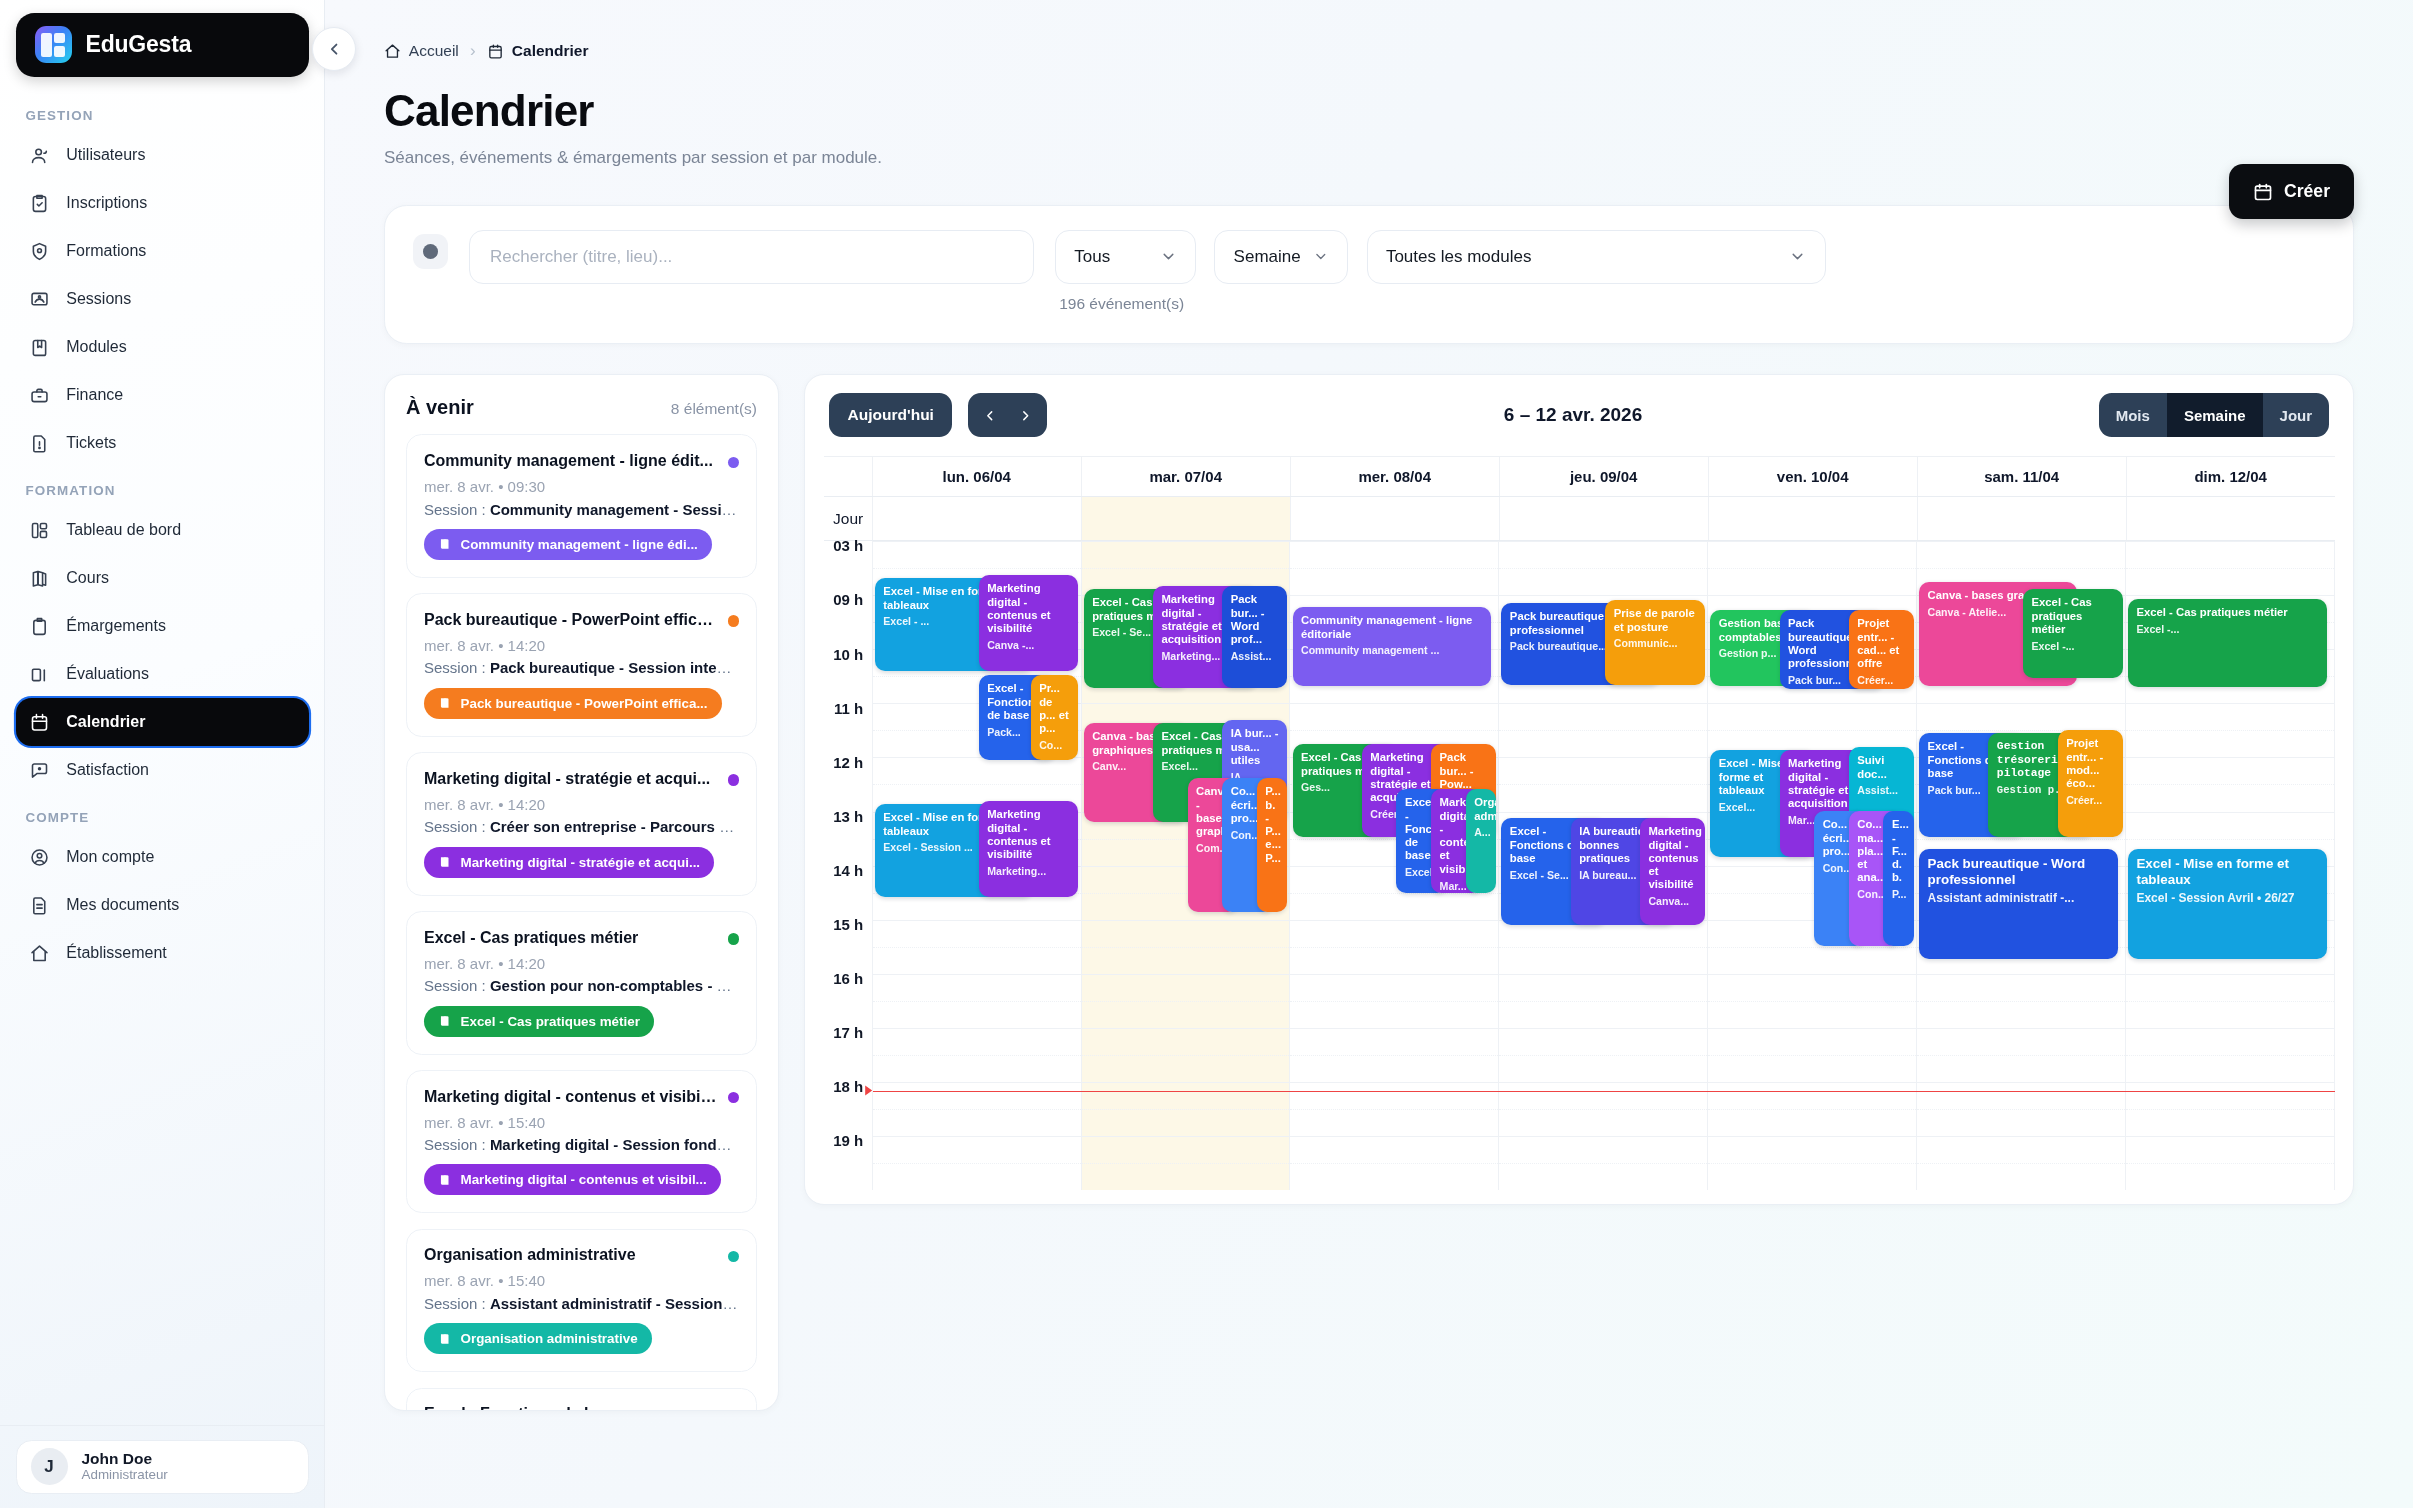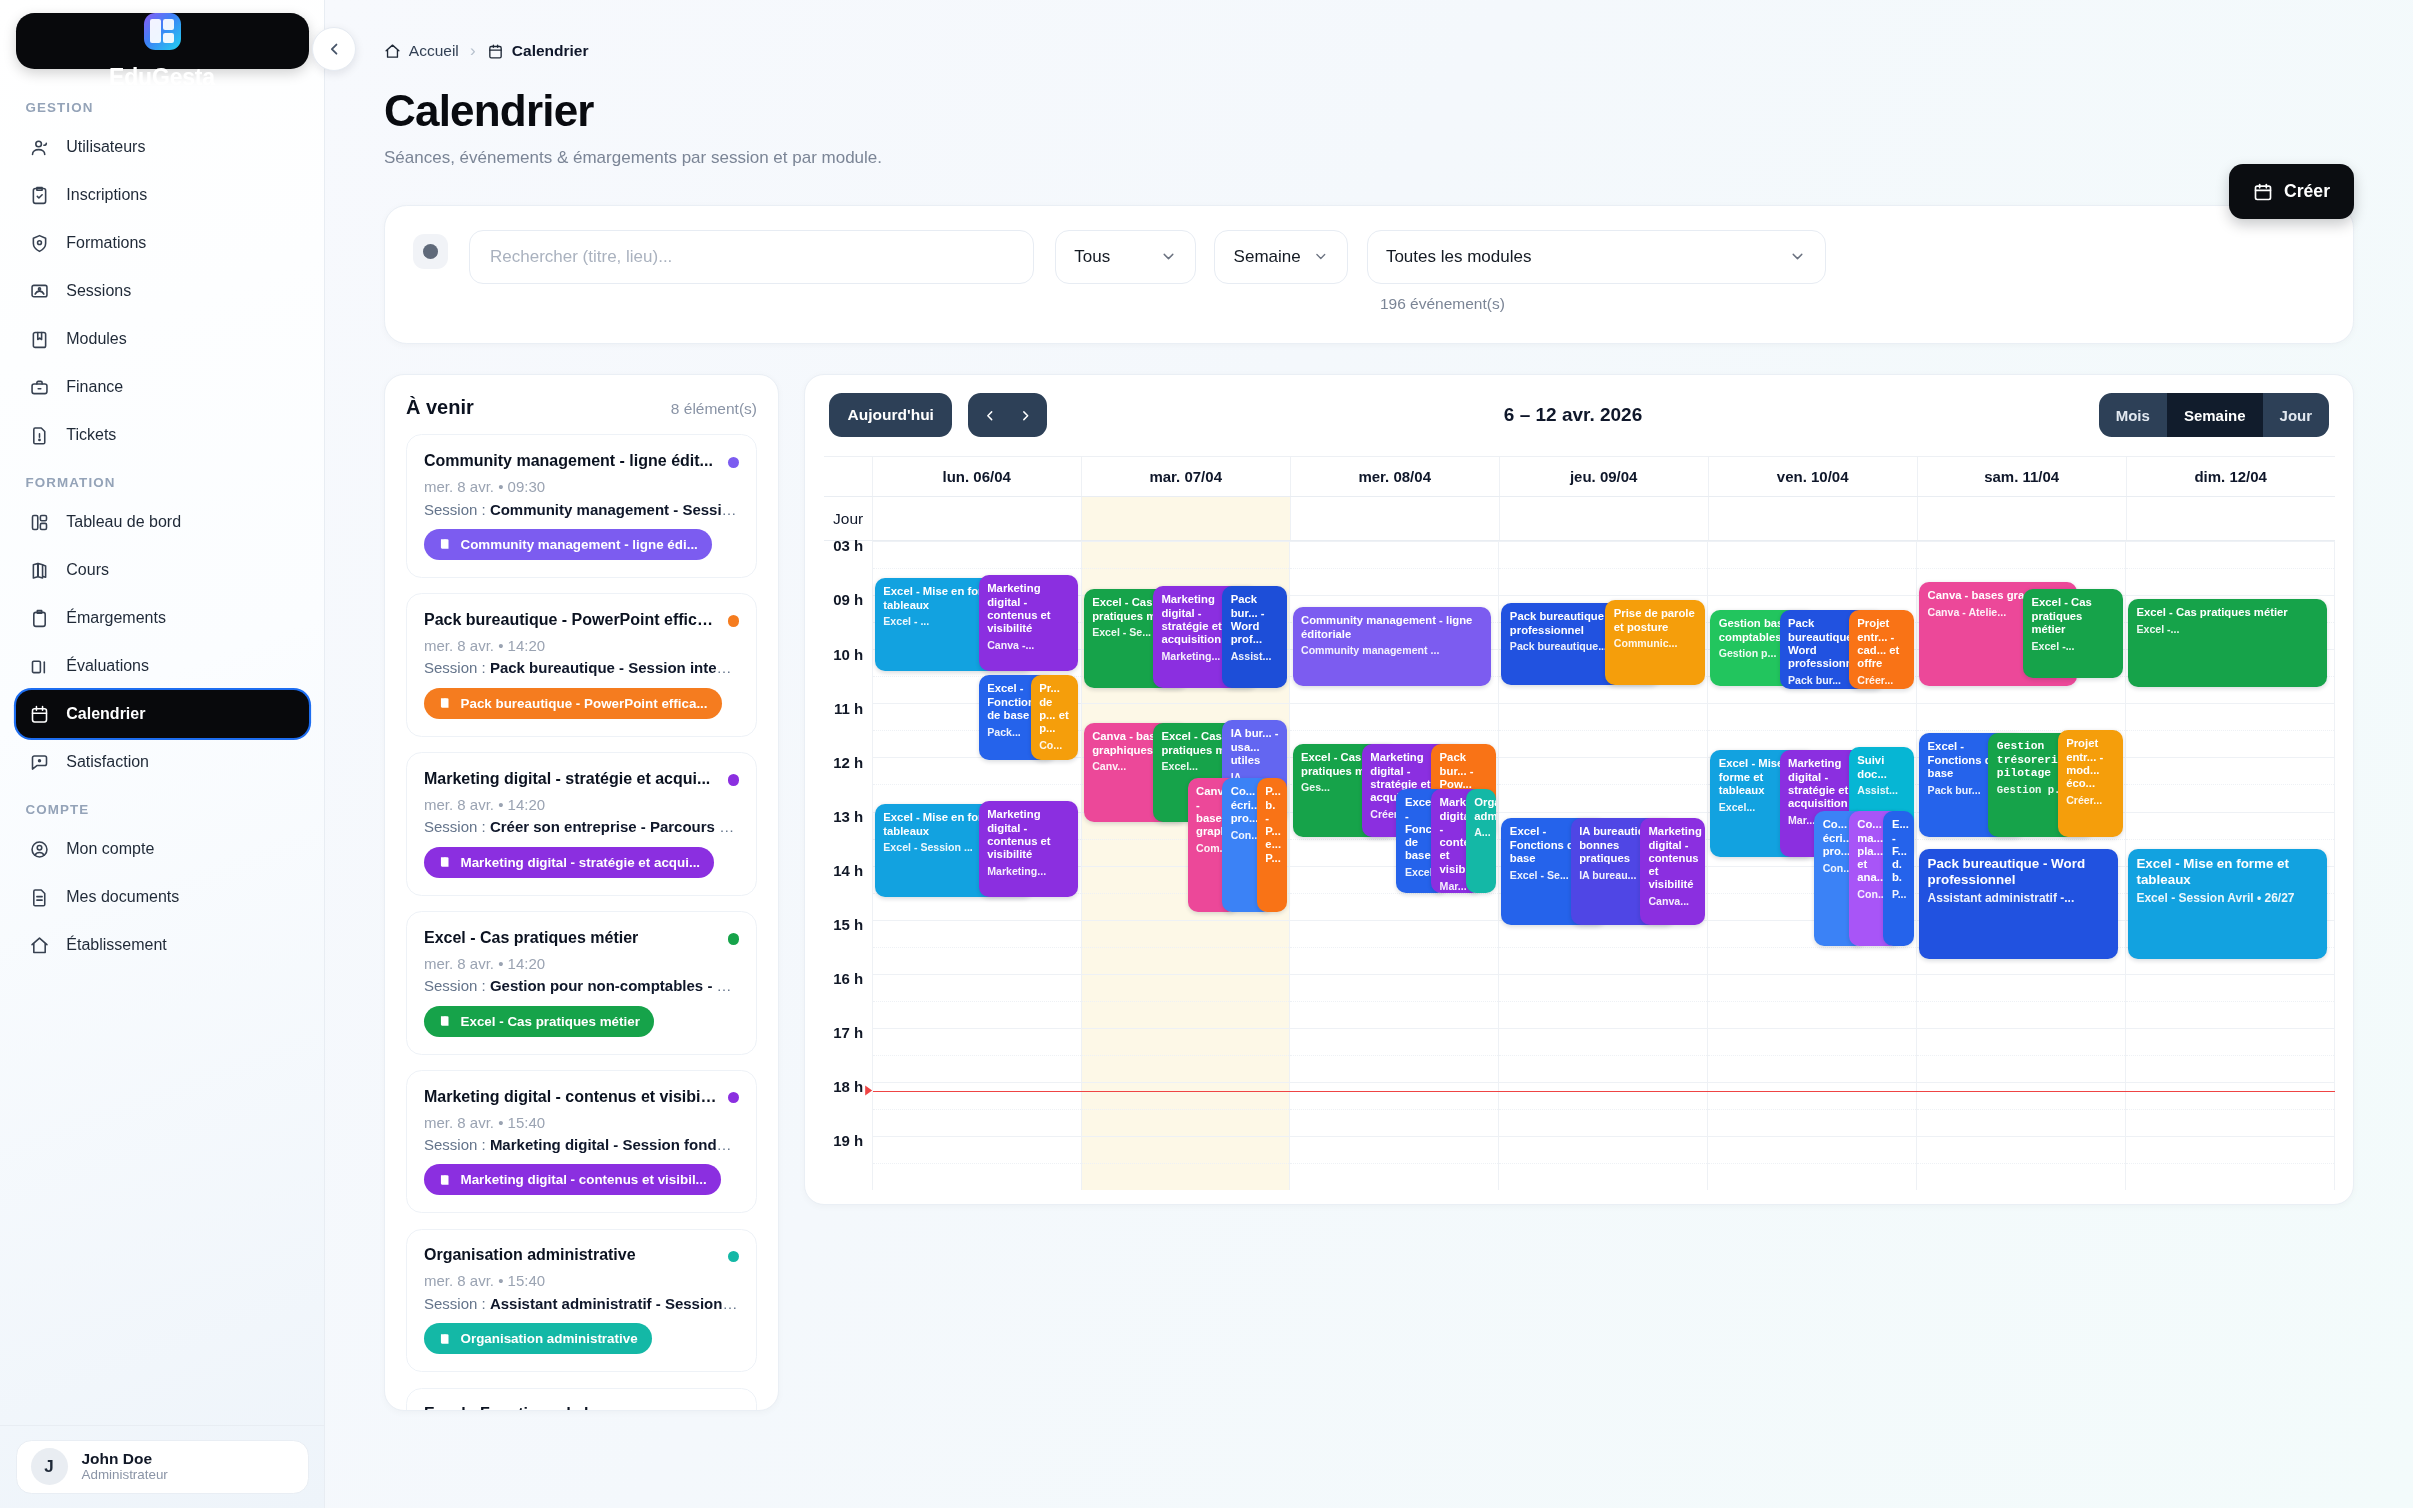--- a/index.html
+++ b/index.html
@@ -13,24 +13,23 @@
   .app { display:flex; width:2413px; height:1509px; position:relative; }
 
   
   .sidebar{
     width:325px; height:1509px; flex:0 0 325px;
     background:linear-gradient(160deg,#ffffff 0%,#fbfdff 45%,#eef4fa 100%);
     border-right:0.7px solid #e8edf3;
     position:relative; display:flex; flex-direction:column;
   }
   .brand{
-    margin:12.7px 15.5px 0 15.5px; height:56px; background:#08090c;
-    border-radius:18.3px; display:flex; align-items:center; padding:0 2px; gap:14px;
+    margin:12.7px 15.5px 0 15.5px; height:64px; background:#08090c;
+    border-radius:18.3px; display:flex; align-items:center; padding:0 19px; gap:14px;
     box-shadow:0 4.2px 12.7px rgba(0,0,0,.18);
-    flex-direction:column;
   }
   .brand-logo{
     width:37px;height:37px;border-radius:11.3px;flex:0 0 37px;
     background:linear-gradient(135deg,#8b5cf6 0%,#3b82f6 45%,#22d3ee 100%);
     display:grid;grid-template-columns:1fr 1fr;grid-template-rows:1fr 1fr;gap:2.8px;padding:6.4px;
   }
   .brand-logo i{background:rgba(255,255,255,.92);border-radius:2.1px;display:block;}
   .brand-logo i:nth-child(1){grid-row:span 2;}
   .brand-name{color:#fff;font-size:23px;font-weight:700;letter-spacing:-0.2px;}
 
@@ -93,21 +92,21 @@
     box-shadow:0 1.4px 7px rgba(16,24,40,.03);
   }
   .fdot{width:35px;height:35px;border-radius:11.3px;background:#f1f3f7;display:flex;align-items:center;justify-content:center;flex:0 0 35px;margin-top:4.2px;}
   .fdot i{width:15.5px;height:15.5px;border-radius:50%;background:#606a7a;display:block;}
   .search-wrap{flex:0 0 565px;}
   .search-input{
     width:565px;height:54px;border:0.7px solid #e7ecf3;border-radius:14px;padding:0 20px;
     font-size:17px;color:#111827;font-family:inherit;background:#fff;outline:none;
   }
   .search-input::placeholder{color:#aab2bf;}
-  .sel-col{display:flex;flex-direction:column;gap:11.3px;align-items:center;}
+  .sel-col{display:flex;flex-direction:column;gap:11.3px;}
   .sel-row{display:flex;gap:18.3px;align-items:center;}
   .select{
     height:54px;border:0.7px solid #e7ecf3;border-radius:14px;background:#fff;
     display:flex;align-items:center;justify-content:space-between;padding:0 18.3px;font-size:17px;color:#141a23;cursor:pointer;
   }
   .select svg{width:17px;height:17px;stroke:#6b7280;fill:none;stroke-width:2;stroke-linecap:round;stroke-linejoin:round;margin-left:12.7px;}
   .sel-tous{width:141px;}
   .sel-vue{width:134px;}
   .sel-sessions{width:466px;}
   .sel-modules{width:459px;}

